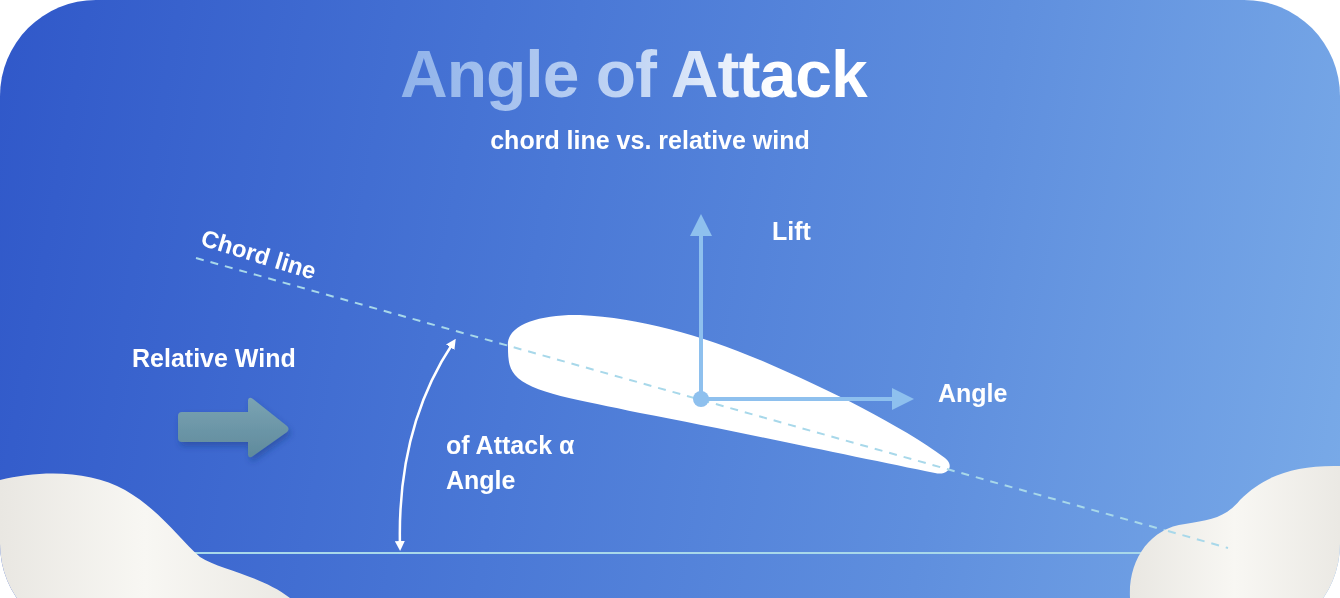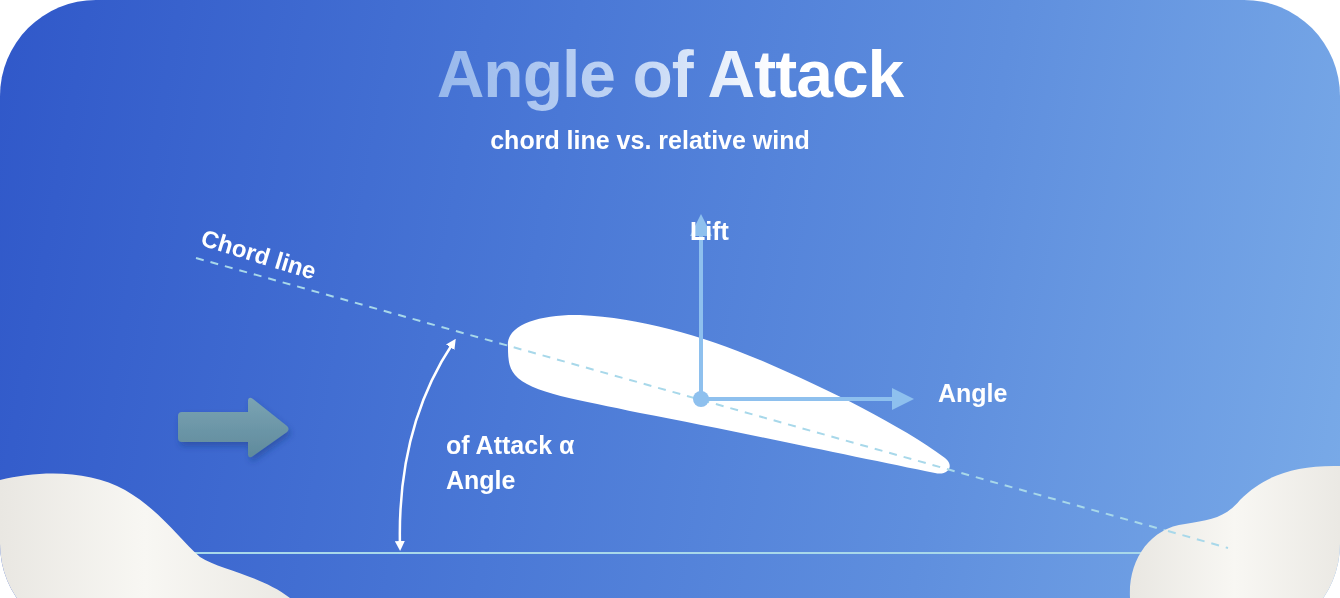--- a/index.html
+++ b/index.html
@@ -4,36 +4,36 @@
 <style>
   html, body { margin: 0; padding: 0; background: #ffffff; }
   body { width: 1340px; height: 598px; overflow: hidden; position: relative; font-family: "Liberation Sans", "DejaVu Sans", sans-serif; }
   .card {
     position: absolute; left: 0; top: 0; width: 1340px; height: 640px;
     border-radius: 96px;
     background: linear-gradient(100deg, #3058c9 0%, #4a78d6 40%, #5f8fde 70%, #7aabe8 100%);
     overflow: hidden;
   }
   .title {
-    position: absolute; left: 0; width: 1340px; top: 36px; text-align: center;
+    position: absolute; left: 0; width: 1340px; top: 36px; text-align: left;
     font-size: 66px; font-weight: 700; letter-spacing: -1px; margin: 0;
     background: linear-gradient(90deg, #8fb2ea 0%, #c4d7f5 45%, #ffffff 70%, #ffffff 100%);
     -webkit-background-clip: text; background-clip: text; color: transparent;
     width: 540px; left: 400px;
   }
   .subtitle {
     position: absolute; left: 0; width: 1300px; top: 126px; text-align: center;
     color: #ffffff; font-size: 25px; font-weight: 600; margin: 0;
   }
   svg.diagram { position: absolute; left: 0; top: 0; }
   .label { position: absolute; color: #ffffff; font-weight: 700; font-size: 25px; white-space: nowrap; }
   .chord-label { left: 206px; top: 224px; transform: rotate(17deg); transform-origin: left top; font-weight: 600; font-size: 24px; }
   .wind-label { left: 132px; top: 344px; }
   .aoa-label { left: 446px; top: 428px; line-height: 35px; font-weight: 600; }
-  .lift-label { left: 690px; top: 217px; }
+  .lift-label { left: 772px; top: 217px; }
   .drag-label { left: 938px; top: 379px; }
 </style>
 </head>
 <body>
 
 <div class="card">
 
   <svg class="diagram" width="1340" height="598" viewBox="0 0 1340 598">
     <defs>
       <linearGradient id="cloudGrad" x1="0" y1="0" x2="1" y2="0">
@@ -85,19 +85,20 @@
     <path d="M 0 480 C 40 470, 90 470, 125 490 C 160 510, 180 540, 200 557 C 220 570, 260 575, 290 598 L 0 598 Z" fill="url(#cloudGrad)"></path>
     <path d="M 1130 598 C 1128 560, 1150 528, 1185 524 C 1210 520, 1225 518, 1240 500 C 1265 475, 1295 465, 1340 466 L 1340 598 Z" fill="url(#cloudGrad)"></path>
 
     <line x1="1168" y1="531" x2="1228" y2="548" stroke="#a8d8ea" stroke-width="2" stroke-dasharray="8 7"></line>
   </svg>
 
   <h1 class="title">Angle of Attack</h1>
   <p class="subtitle">chord line vs. relative wind</p>
 
   <div class="label chord-label">Chord line</div>
+  <div class="label wind-label">Relative Wind</div>
   <div class="label aoa-label">
     <div>of Attack α</div>
     <div>Angle</div>
   </div>
   <div class="label lift-label">Lift</div>
   <div class="label drag-label">Angle</div>
 </div>
 
 </body></html>

